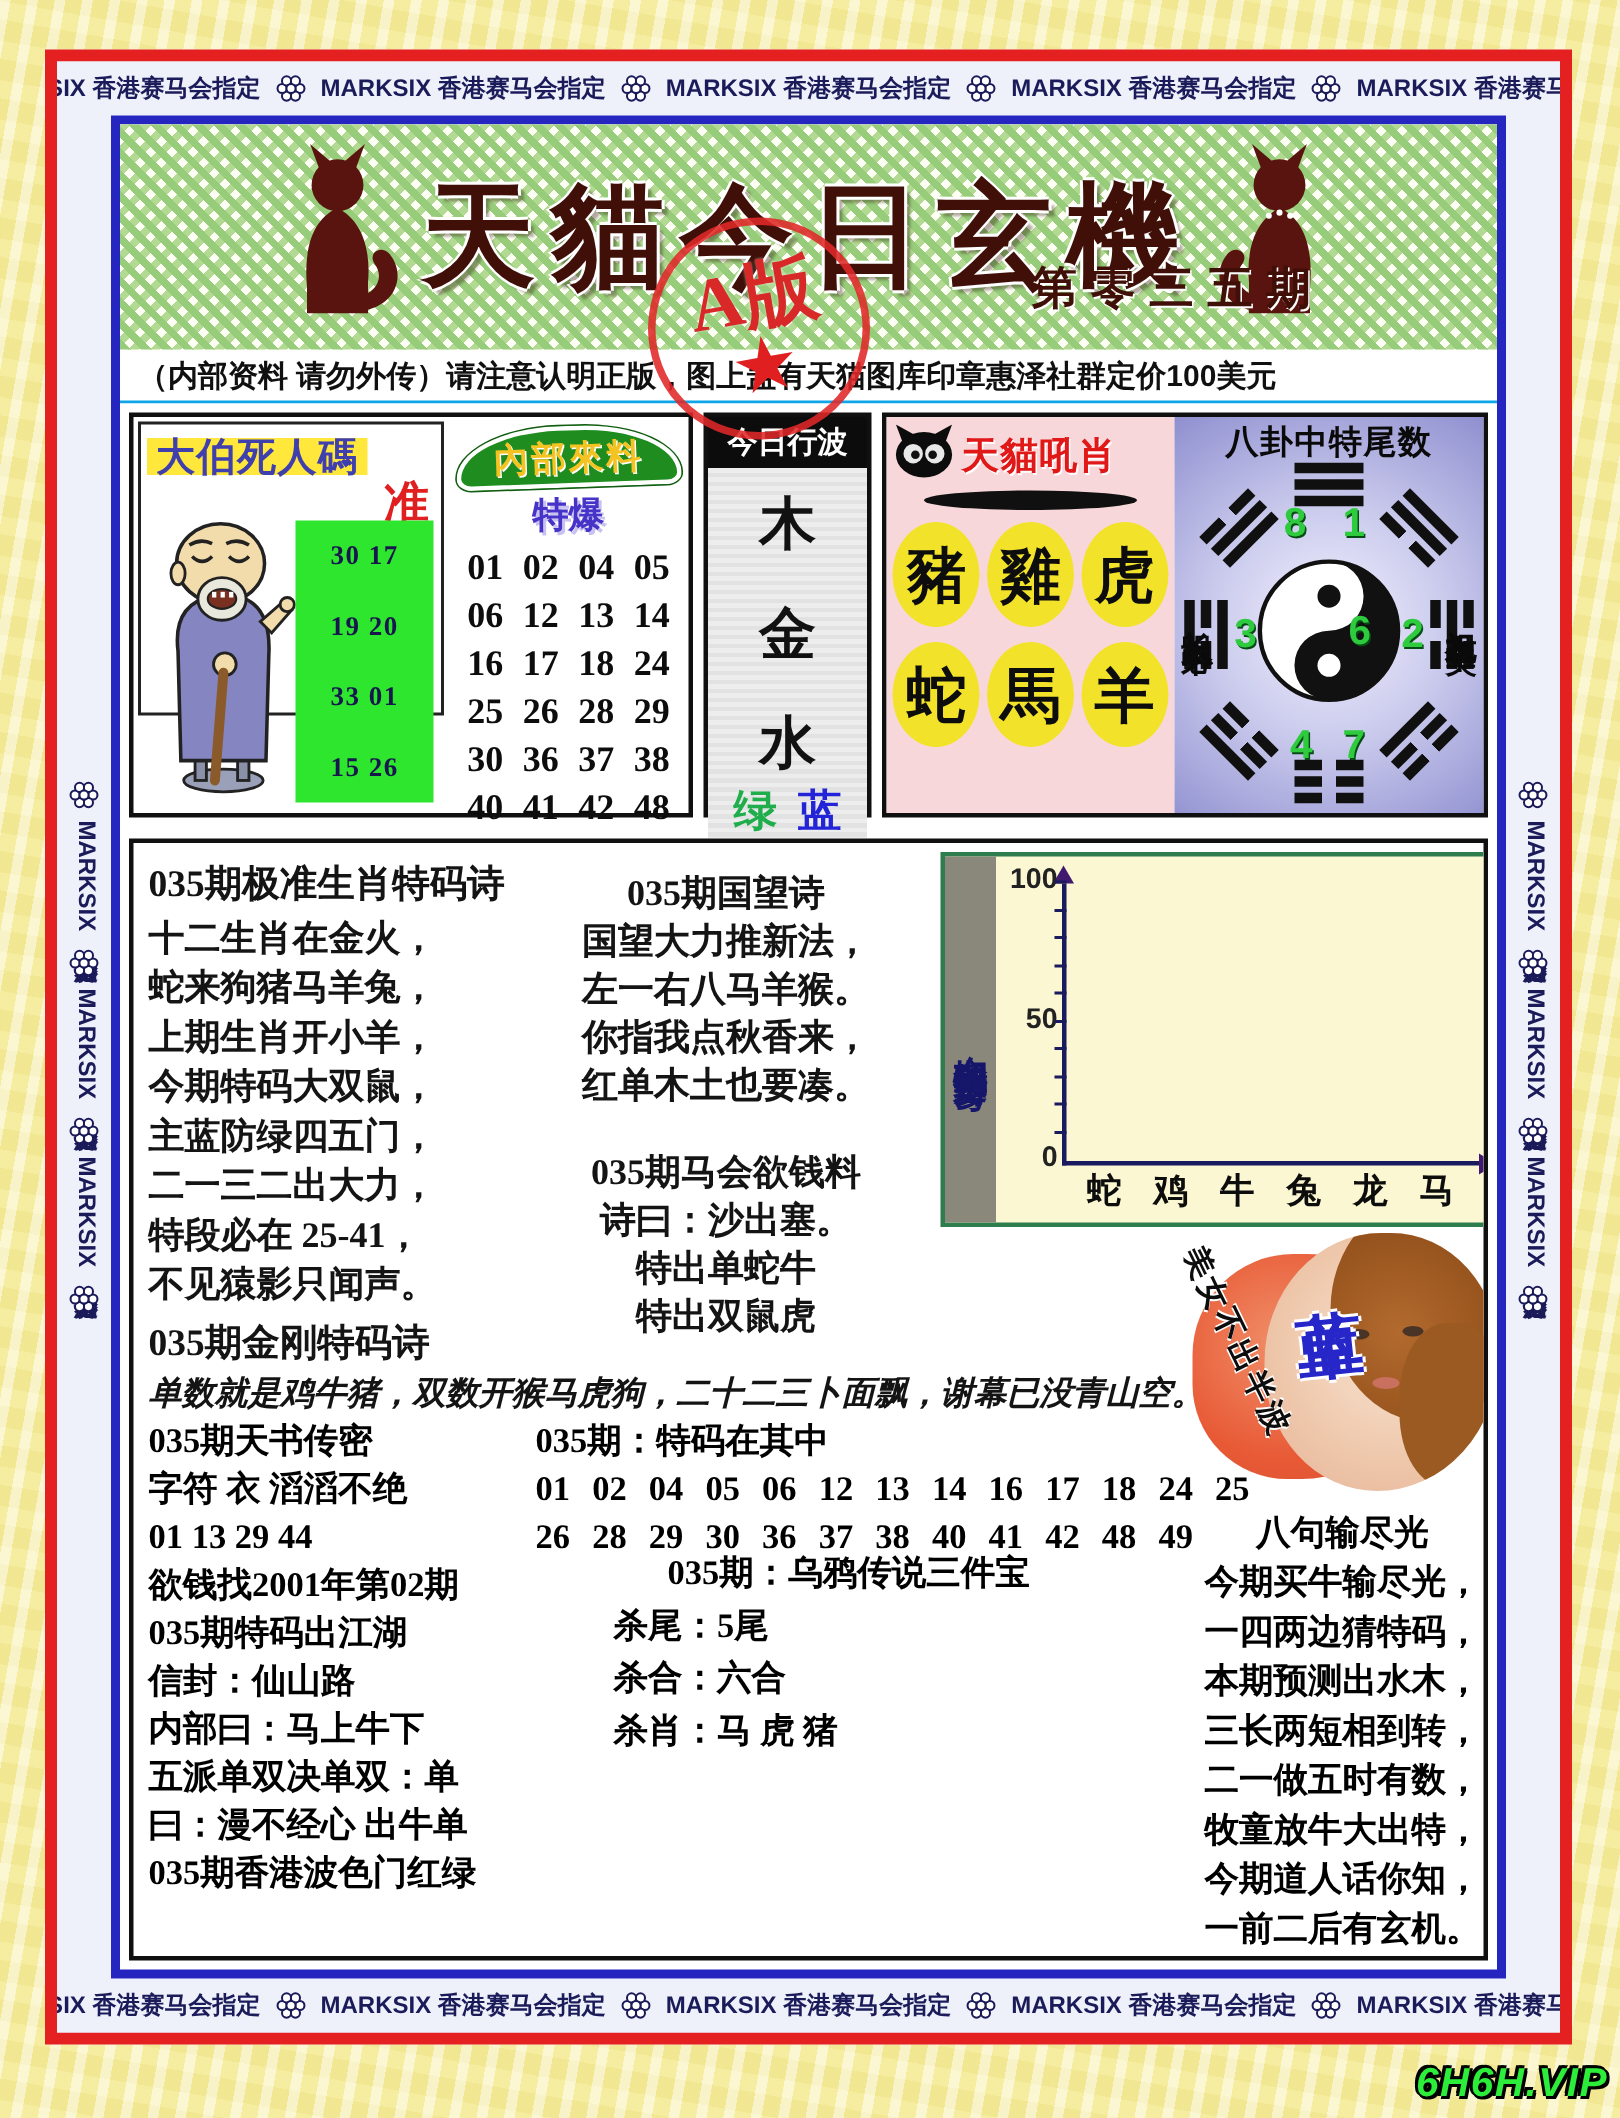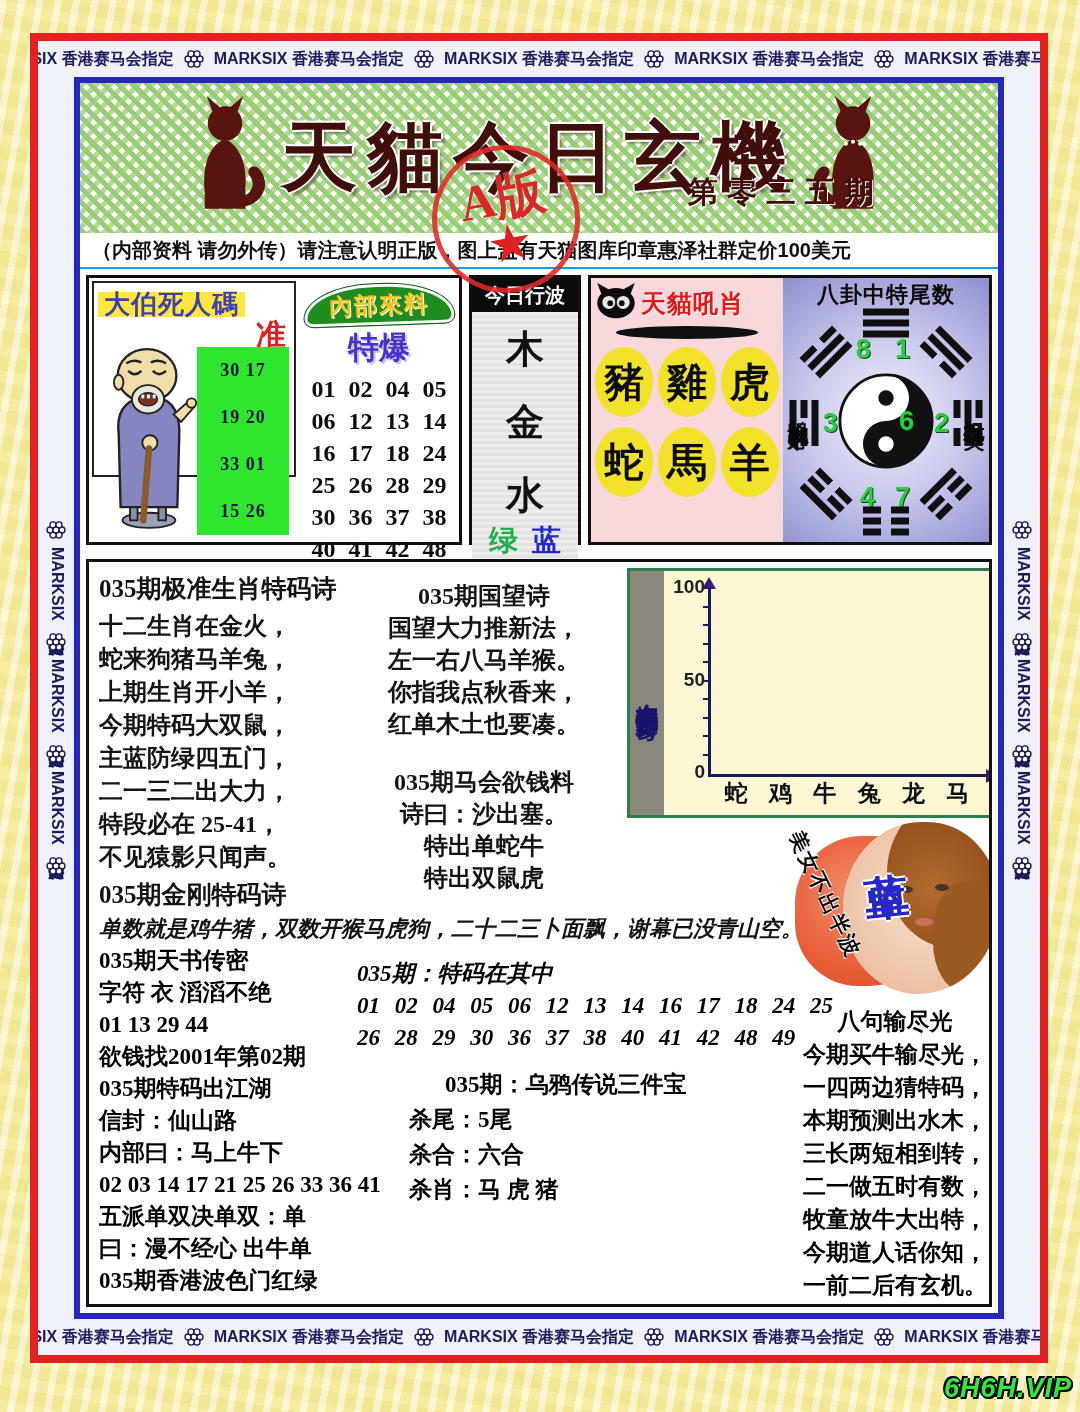--- a/index.html
+++ b/index.html
@@ -55,21 +55,21 @@
   .zhun { position:absolute; right:8px; top:32px; color:#e02020; font-size:30px; font-weight:bold; }
   .oldman { position:absolute; left:2px; top:58px; }
   .green-panel { position:absolute; right:5px; top:64px; width:92px; height:188px; background:#2ee62e;
     display:flex; flex-direction:column; justify-content:space-around; align-items:center; }
   .green-panel div { font-size:18px; font-weight:bold; color:#17174d; letter-spacing:1px; }
   .tebao { position:absolute; left:212px; top:2px; right:2px; text-align:center; }
   .banner { margin:4px auto 2px; width:150px; background:#1e8c1e; color:#f5c321; font-weight:bold;
     font-size:23px; padding:6px 2px 4px; border-radius:70px 70px 10px 10px / 34px 34px 8px 8px;
     box-shadow:inset 0 0 0 3px #fff, 0 0 0 1px #145c14; letter-spacing:2px;
     text-shadow:1px 1px 0 #fff; transform:rotate(-2deg); }
-  .tebao-title { font-size:31px; font-weight:bold; color:#4633c8; text-shadow:2px 2px 0 #c9c2f0; margin:2px 0 4px; }
+  .tebao-title { font-size:24px; font-weight:bold; color:#4633c8; text-shadow:2px 2px 0 #c9c2f0; margin:2px 0 4px; }
   .tebao-rows div { font-size:24px; font-weight:bold; color:#0d0d0d; line-height:32px; word-spacing:7px; }
 
   .box2 { width:112px; display:flex; flex-direction:column; }
   .xb-head { background:#0c0c0c; color:#fff; font-family:"Liberation Sans", sans-serif;
     font-size:20px; font-weight:bold; height:34px; line-height:34px; text-align:center; }
   .xb-body { flex:1; display:flex; flex-direction:column; align-items:center; justify-content:space-around;
     padding:2px 0 6px; background:repeating-linear-gradient(0deg,#ededed 0 3px, #e2e2e2 3px 6px); }
   .xb-el { font-size:38px; font-weight:bold; color:#111; }
   .xb-colors { display:flex; gap:14px; font-size:29px; font-weight:bold; }
 
@@ -575,36 +575,35 @@
 
         <div class="abs tianshu" style="left:10px;top:383px;">
 
         <div>035期天书传密</div>
             <div>字符 衣 滔滔不绝</div>
             <div>01 13 29 44</div>
             <div>欲钱找2001年第02期</div>
             <div>035期特码出江湖</div>
             <div>信封：仙山路</div>
             <div>内部曰：马上牛下</div>
-            <div>02 03 14 17 21 25 26 33 36 41</div>
             <div>五派单双决单双：单</div>
             <div>曰：漫不经心 出牛单</div>
             <div>035期香港波色门红绿</div>
           </div>
 
-        <div class="abs tema" style="left:268px;top:396px;font-style:italic;">
+        <div class="abs tema" style="left:268px;top:383px;">
           <div>035期：特码在其中</div>
           <div>
 
           <div>01 02 04 05 06 12 13 14 16 17 18 24 25</div>
               <div>26 28 29 30 36 37 38 40 41 42 48 49</div>
             </div>
         </div>
 
-        <div class="abs wuya" style="left:320px;top:505px;">
+        <div class="abs wuya" style="left:320px;top:469px;">
           <div style="padding-left:36px;">035期：乌鸦传说三件宝</div>
           <div>
 
           <div>杀尾：5尾</div>
               <div>杀合：六合</div>
               <div>杀肖：马 虎 猪</div>
             </div>
         </div>
 
         <div class="chart-box">

